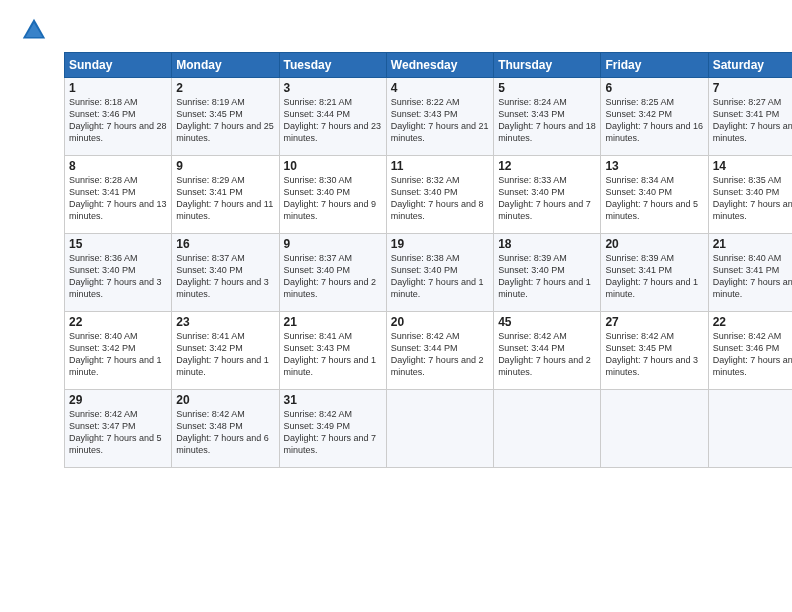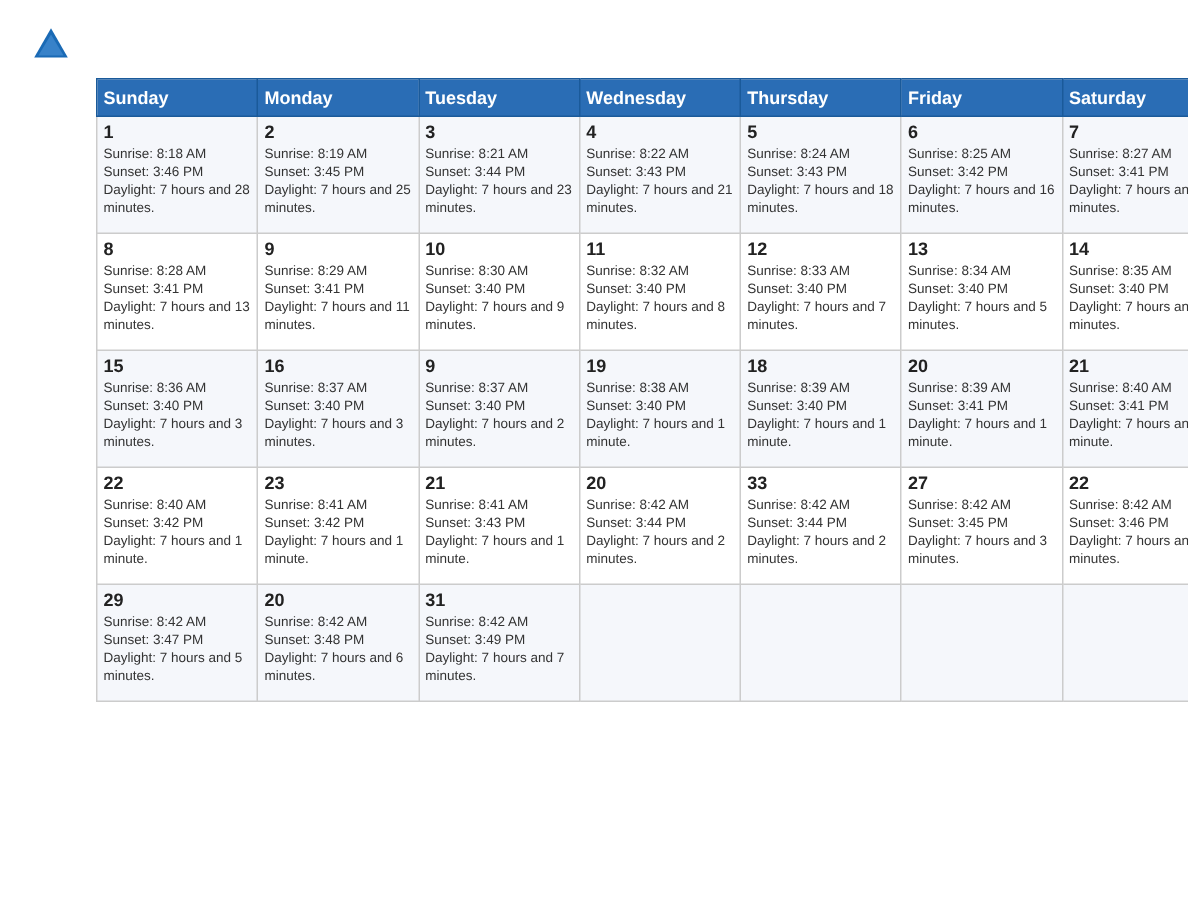--- a/index.html
+++ b/index.html
@@ -240,21 +240,21 @@
       </td>
           <td>
         <span class="day-num">21</span>
         <span class="day-info">Sunrise: 8:41 AM<br>Sunset: 3:43 PM<br>Daylight: 7 hours and 1 minute.</span>
       </td>
           <td>
         <span class="day-num">20</span>
         <span class="day-info">Sunrise: 8:42 AM<br>Sunset: 3:44 PM<br>Daylight: 7 hours and 2 minutes.</span>
       </td>
           <td>
-        <span class="day-num">33</span>
+        <span class="day-num">45</span>
         <span class="day-info">Sunrise: 8:42 AM<br>Sunset: 3:44 PM<br>Daylight: 7 hours and 2 minutes.</span>
       </td>
           <td>
         <span class="day-num">27</span>
         <span class="day-info">Sunrise: 8:42 AM<br>Sunset: 3:45 PM<br>Daylight: 7 hours and 3 minutes.</span>
       </td>
           <td>
         <span class="day-num">22</span>
         <span class="day-info">Sunrise: 8:42 AM<br>Sunset: 3:46 PM<br>Daylight: 7 hours and 4 minutes.</span>
       </td>

